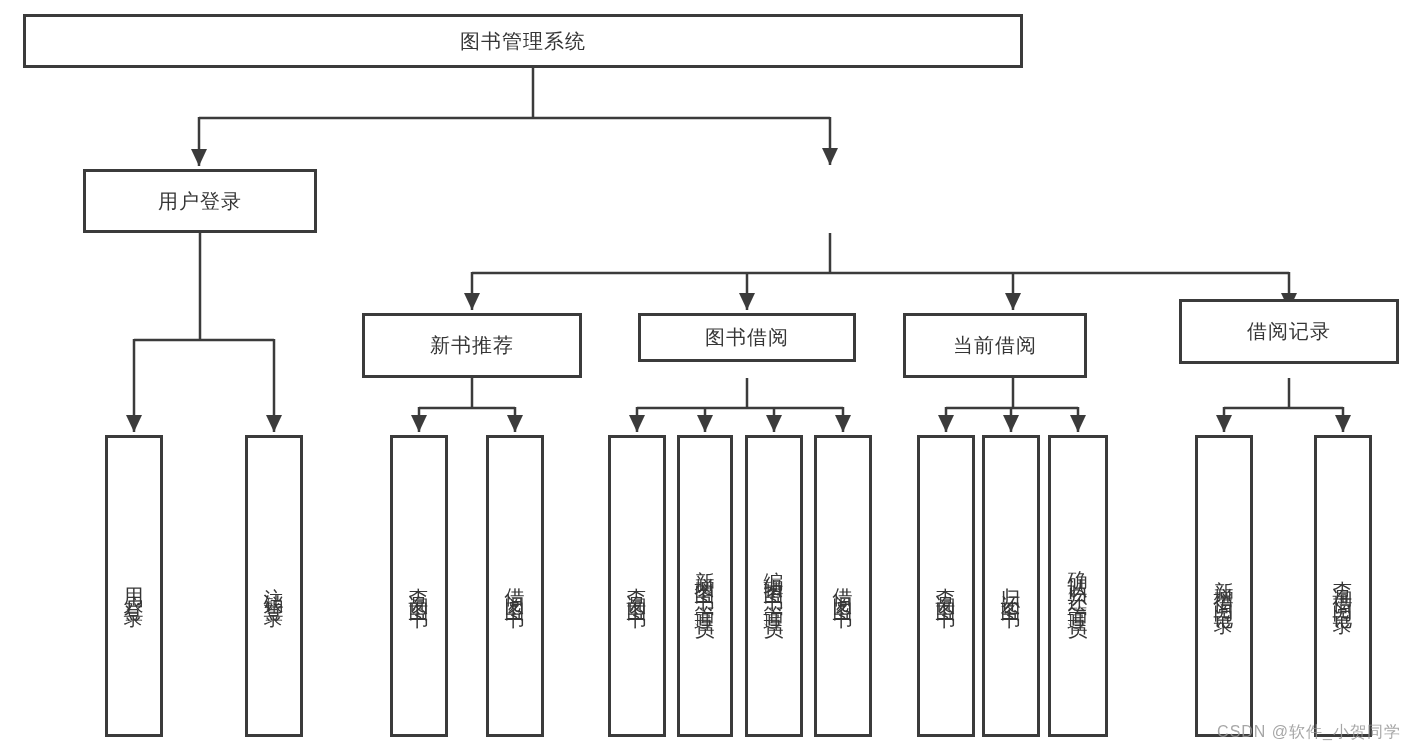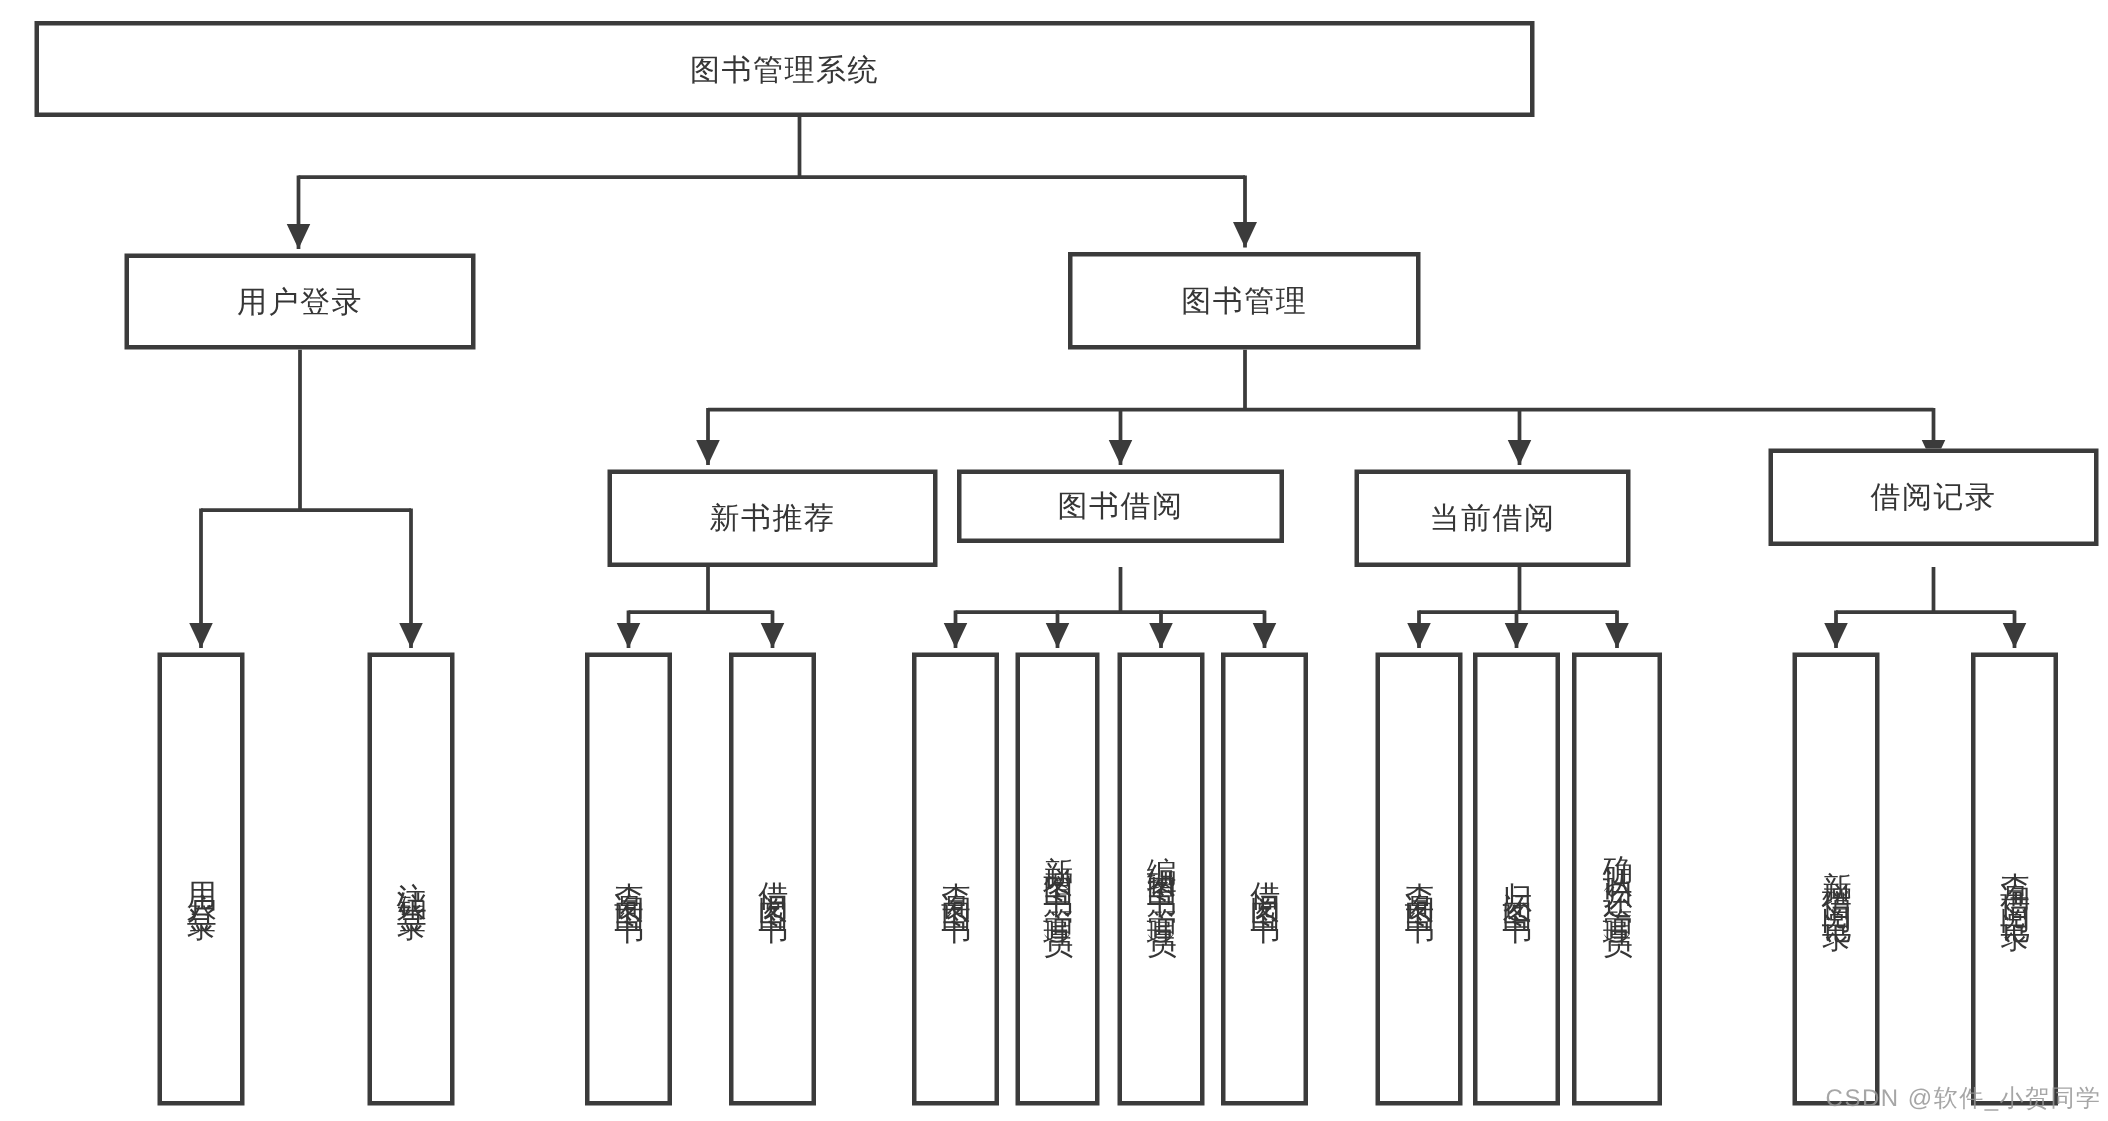--- a/index.html
+++ b/index.html
@@ -99,26 +99,25 @@
       <line x1="1011" y1="407" x2="1011" y2="432" marker-end="url(#arrow)"></line>
       <line x1="1078" y1="407" x2="1078" y2="432" marker-end="url(#arrow)"></line>
 
       <line x1="1289" y1="378" x2="1289" y2="408"></line>
       <line x1="1224" y1="408" x2="1343" y2="408"></line>
       <line x1="1224" y1="407" x2="1224" y2="432" marker-end="url(#arrow)"></line>
       <line x1="1343" y1="407" x2="1343" y2="432" marker-end="url(#arrow)"></line>
     </g>
   </svg>
 
-  <div class="box" style="left:23px; top:14px; width:1000px; height:64px;">图书管理系统</div>
+  <div class="box" style="left:23px; top:14px; width:1000px; height:54px;">图书管理系统</div>
 
   <div class="box" style="left:83px; top:169px; width:234px; height:64px;">用户登录</div>
-  <div class="box" style="left:712px; top:168px; width:235px; height:65px;">图书管理</div>
 
-  <div class="box" style="left:362px; top:313px; width:220px; height:65px;margin-left:43px;">新书推荐</div>
+  <div class="box" style="left:362px; top:313px; width:220px; height:65px;">新书推荐</div>
   <div class="box" style="left:638px; top:313px; width:218px; height:49px;">图书借阅</div>
   <div class="box" style="left:903px; top:313px; width:184px; height:65px;">当前借阅</div>
   <div class="box" style="left:1179px; top:299px; width:220px; height:65px;">借阅记录</div>
 
   <div class="box leaf" style="left:105px; top:435px; width:58px; height:302px;">
     <span>用户登录</span>
   </div>
   <div class="box leaf" style="left:245px; top:435px; width:58px; height:302px;">
     <span>注销登录</span>
   </div>

